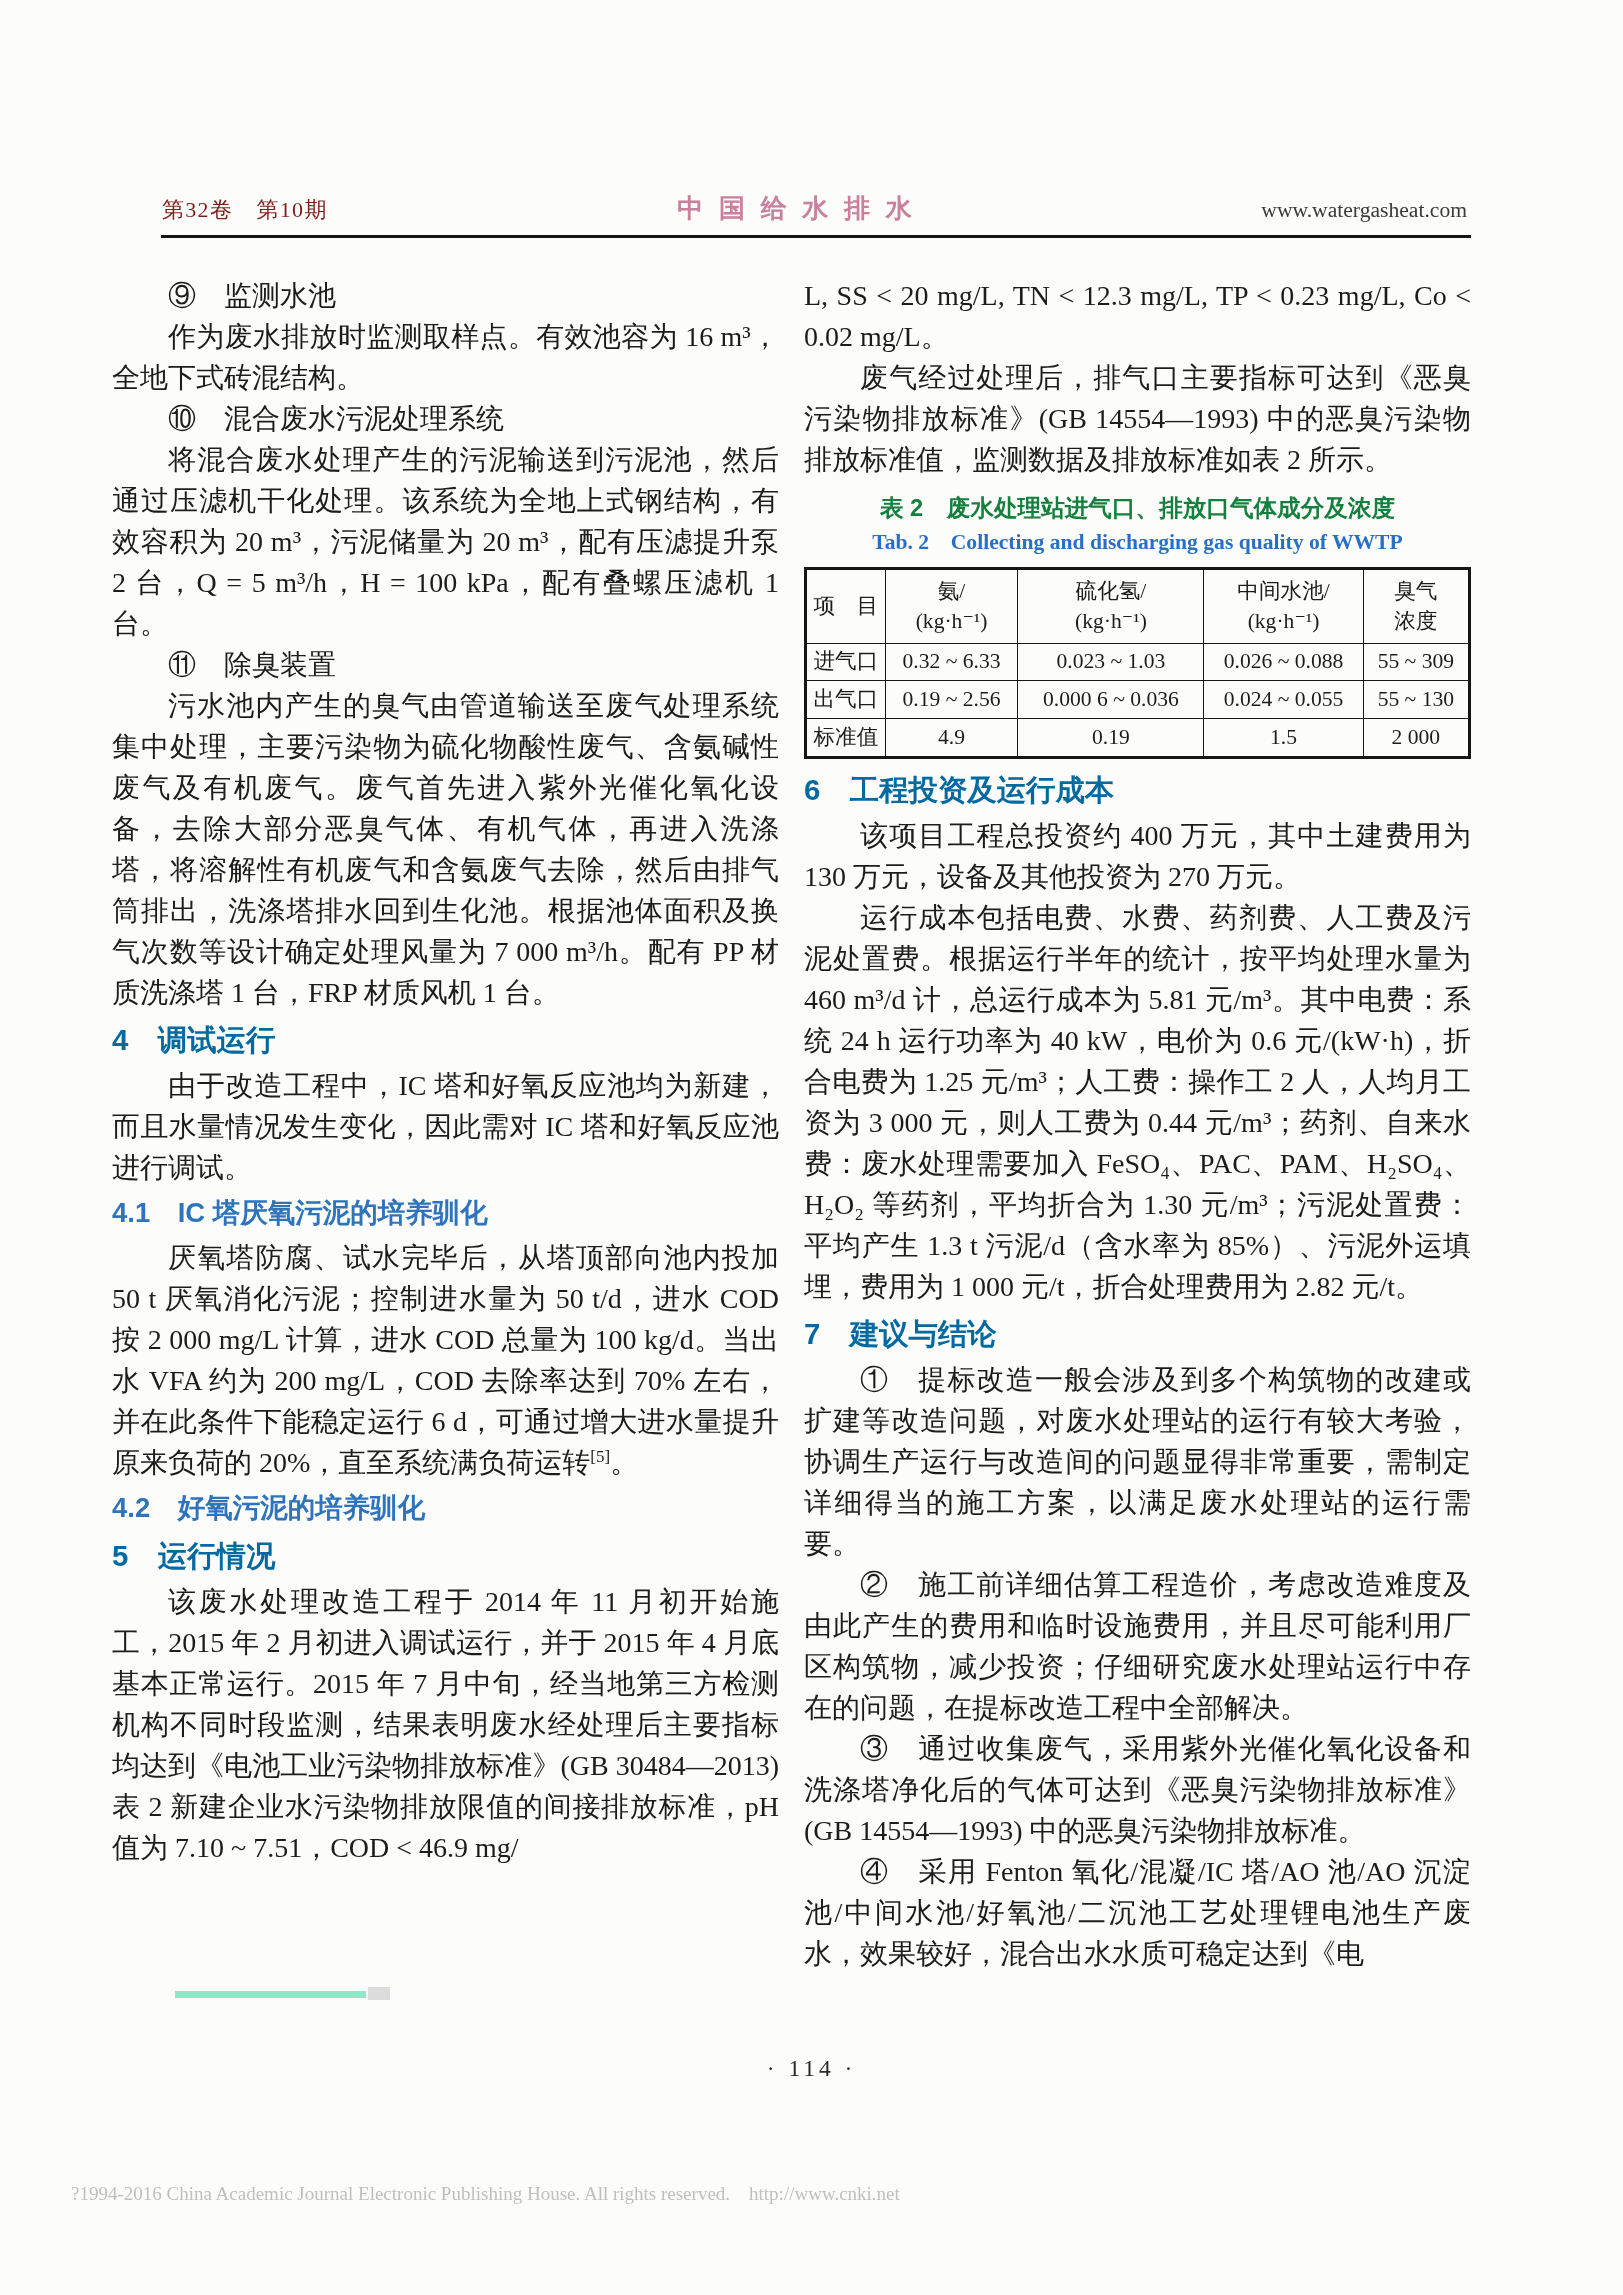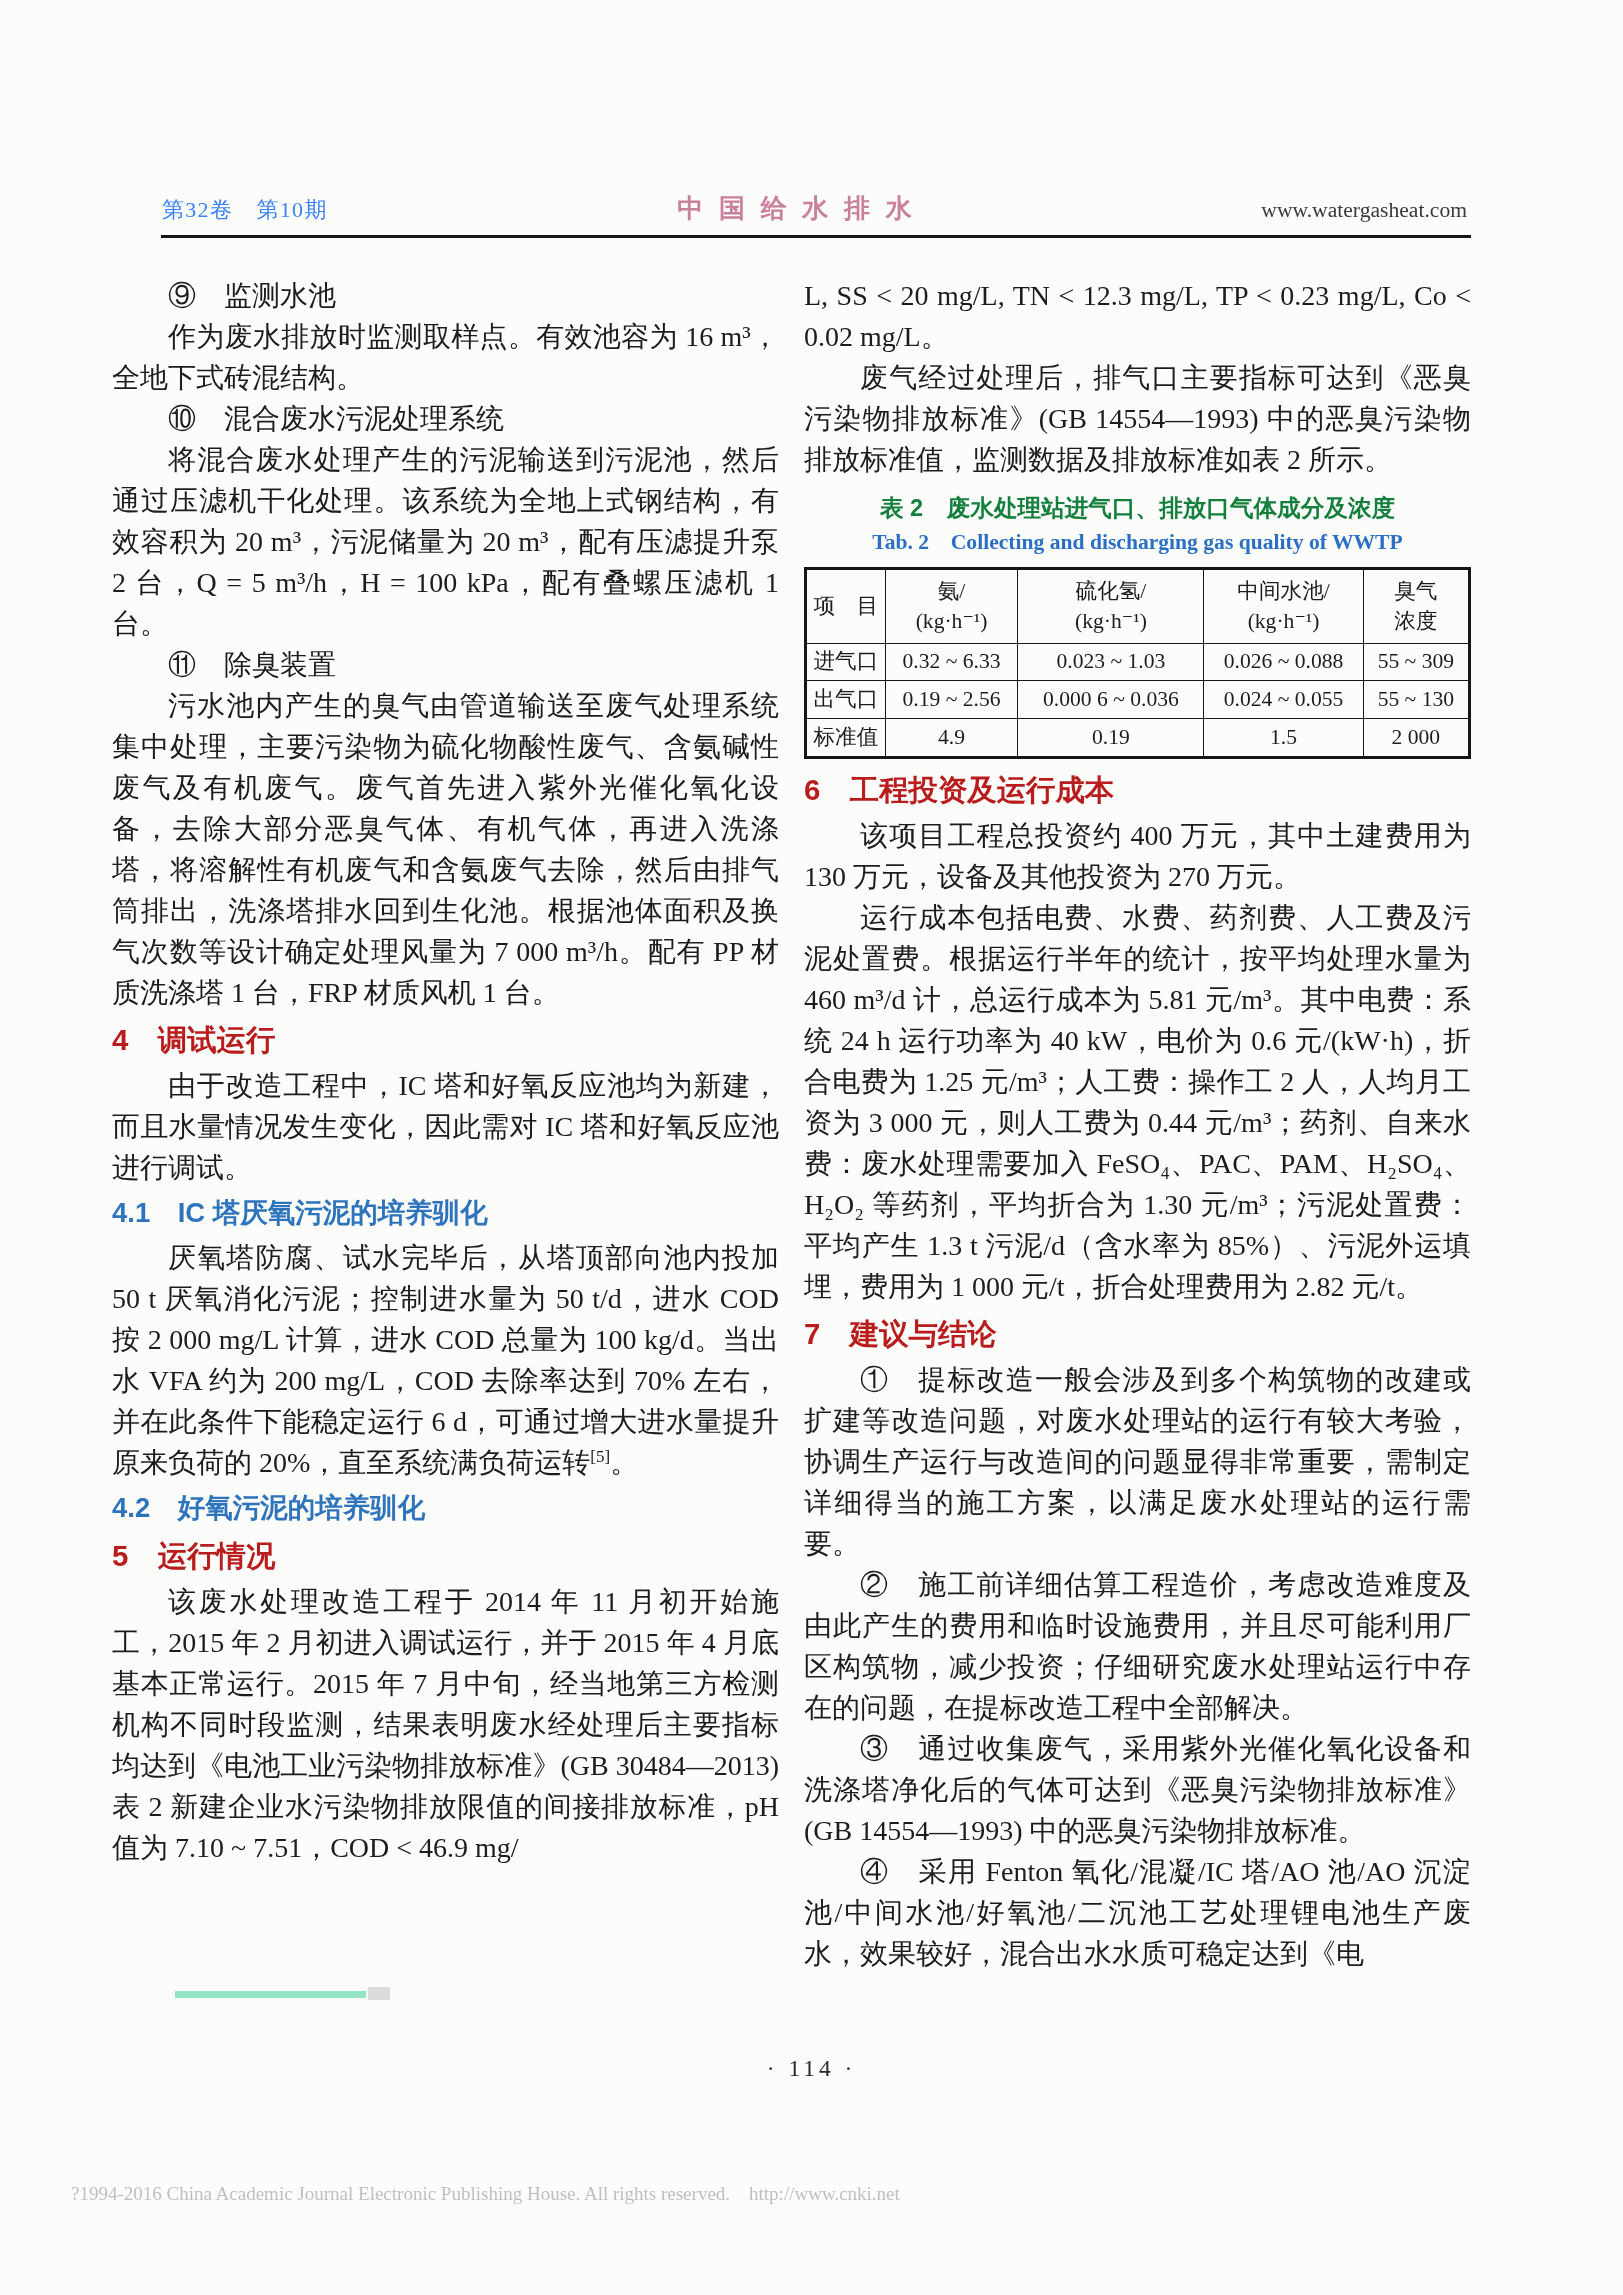--- a/index.html
+++ b/index.html
@@ -9,40 +9,40 @@
     font-family: "Liberation Serif", "DejaVu Serif", serif;
     color: #1c1c1c;
   }
   .page { position: relative; width: 1623px; height: 2295px; overflow: hidden; }
 
   
   .header-row {
     display: flex; justify-content: space-between; align-items: baseline;
     padding: 191px 156px 0 162px;
   }
-  .issue-label { font-size: 22px; color: #3b82f6; letter-spacing: 1.3px; }
+  .issue-label { font-size: 22px; color: #7f1d1d; letter-spacing: 1.3px; }
   .journal-title {
     font-size: 26px; font-weight: bold; color: #c9809c;
     letter-spacing: 15.7px; text-indent: 15.7px;
   }
   .website-label { font-size: 21.6px; color: #3a3a3a; }
   .header-rule { border-top: 3.9px solid #161616; margin: 9.2px 152px 0 161px; }
 
   
   .columns { display: flex; gap: 25px; padding: 37px 152px 0 112px; }
   .col {
     flex: 1; min-width: 0;
     font-size: 28px; line-height: 41px;
     text-align: justify;
   }
   .para { margin: 0; text-indent: 2em; }
   .para.no-indent { text-indent: 0; }
   .h-sec {
     font-family: "Liberation Sans", "DejaVu Sans", sans-serif;
-    font-weight: bold; color: #b91c1c;
+    font-weight: bold; color: #0369a1;
     font-size: 29.4px; line-height: 43px; margin: 5.2px 0 3.9px 0;
   }
   .h-sub {
     font-family: "Liberation Sans", "DejaVu Sans", sans-serif;
     font-weight: bold; color: #2e74bd;
     font-size: 27.5px; line-height: 42px; margin: 3.9px 0 2.6px 0;
   }
   .sup { vertical-align: super; font-size: 17px; line-height: 0; }
 
   

